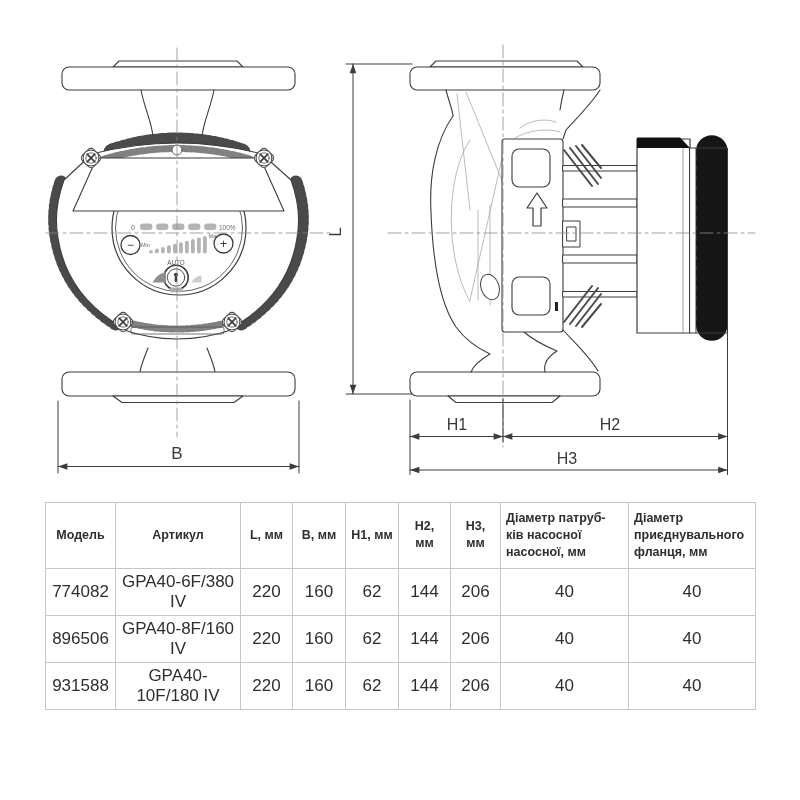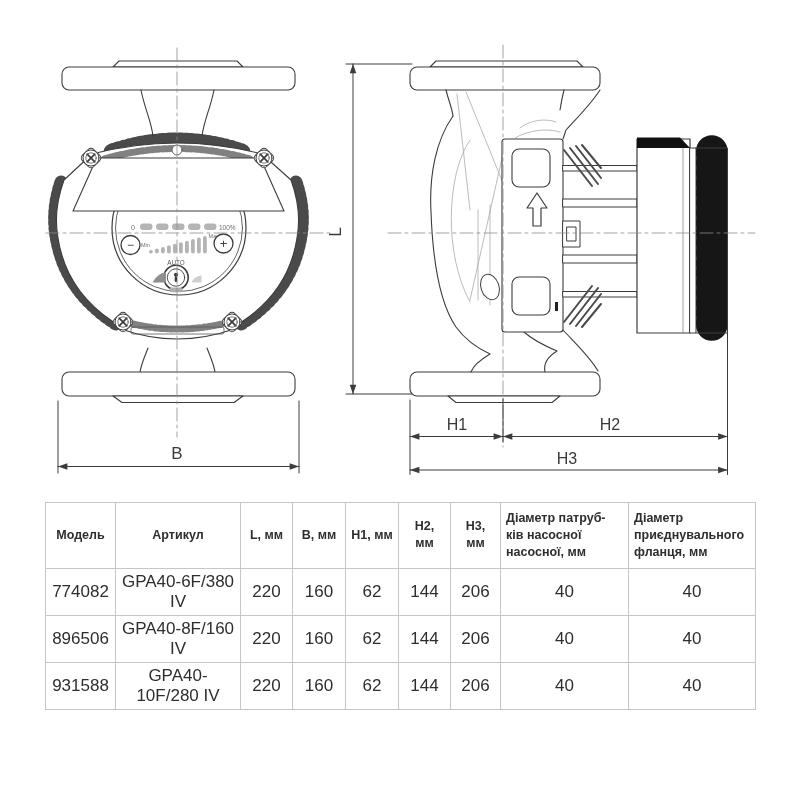--- a/index.html
+++ b/index.html
@@ -288,21 +288,21 @@
       <td>220</td>
       <td>160</td>
       <td>62</td>
       <td>144</td>
       <td>206</td>
       <td>40</td>
       <td>40</td>
     </tr>
     <tr>
       <td>931588</td>
-      <td>GPA40-10F/280 IV</td>
+      <td>GPA40-10F/180 IV</td>
       <td>220</td>
       <td>160</td>
       <td>62</td>
       <td>144</td>
       <td>206</td>
       <td>40</td>
       <td>40</td>
     </tr>
   </tbody>
 </table>

